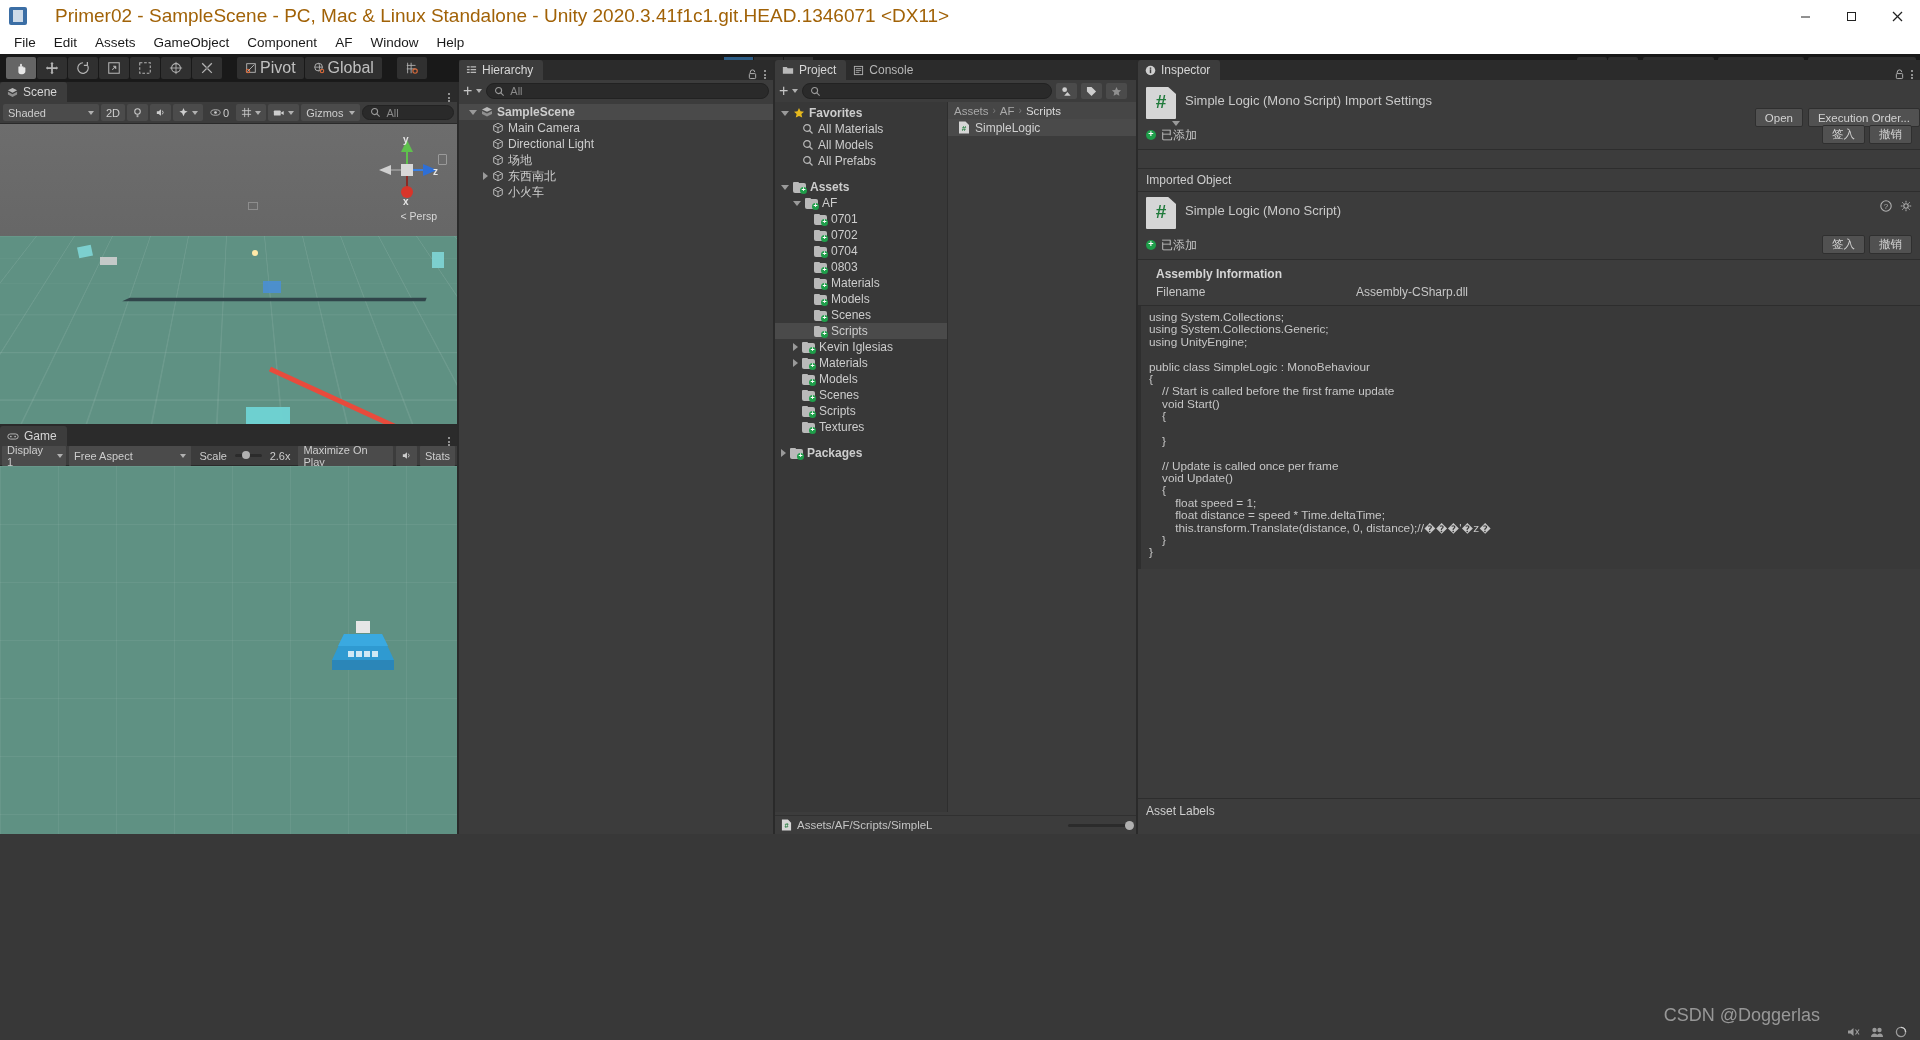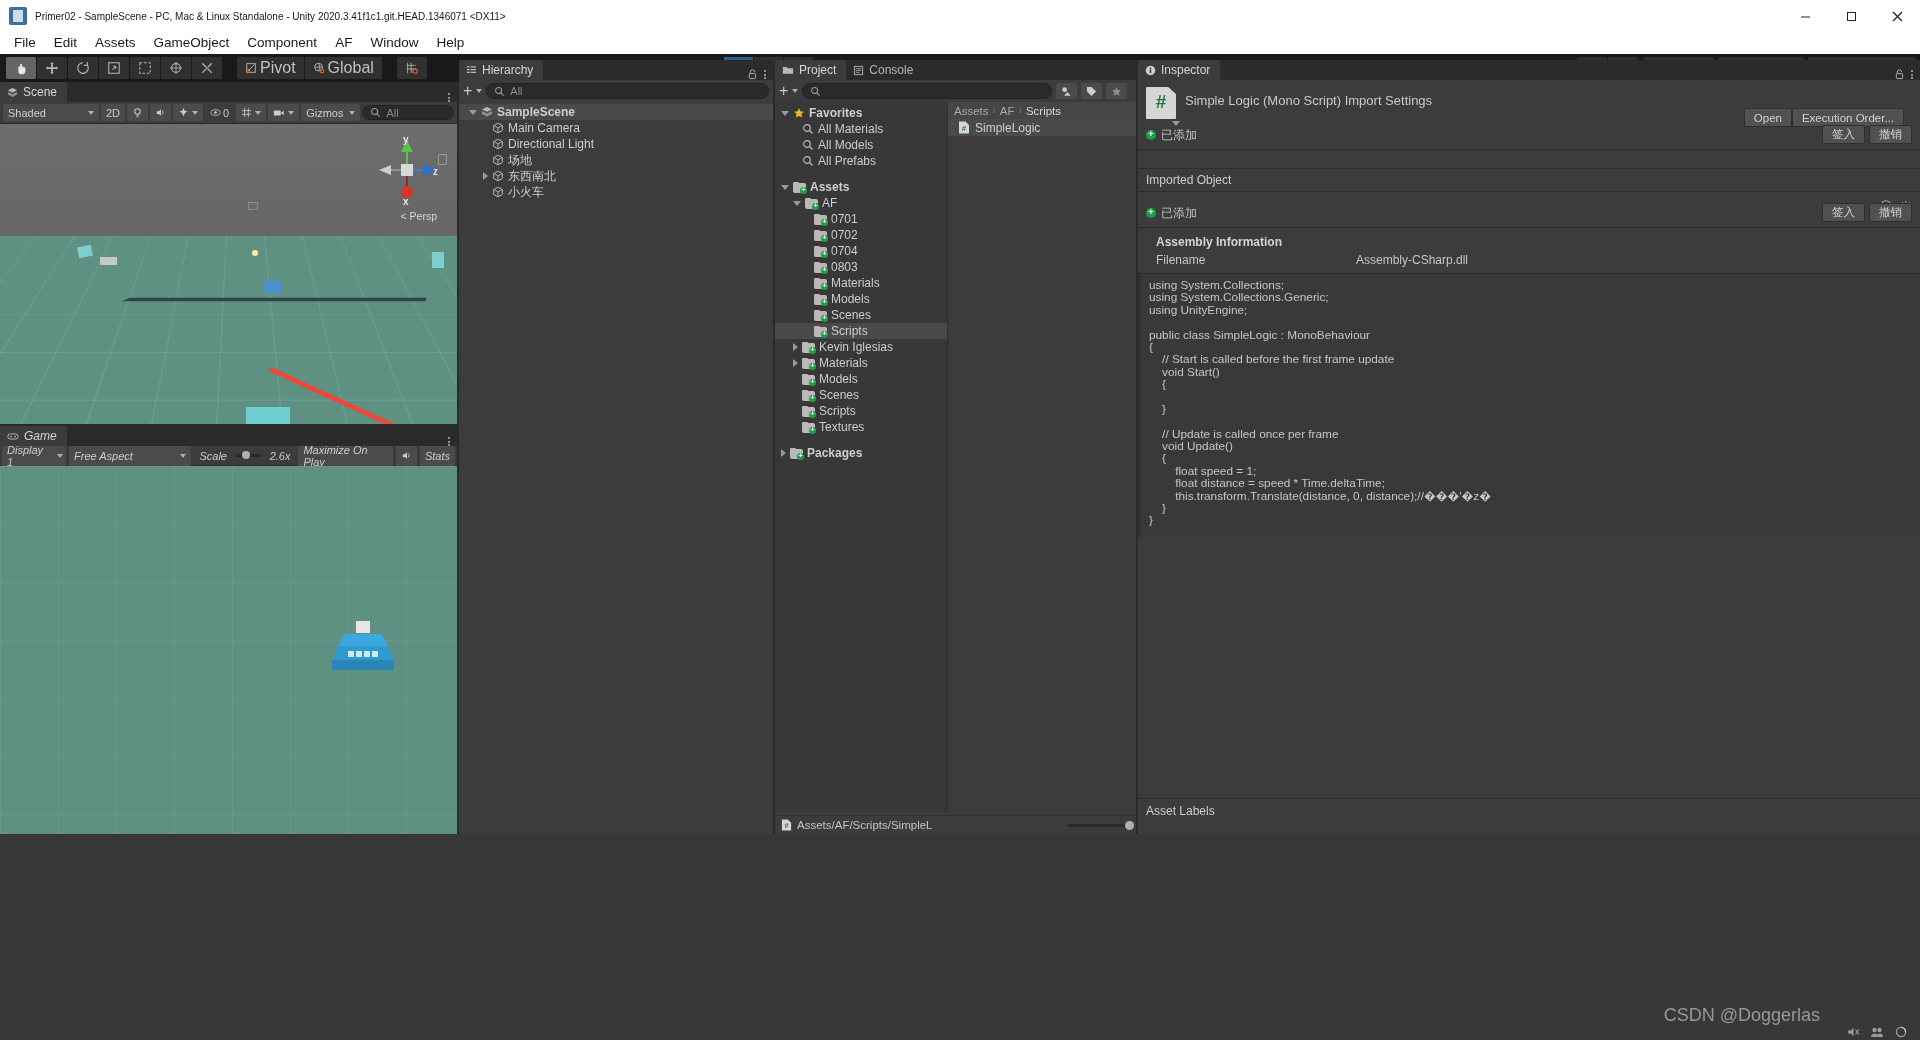--- a/index.html
+++ b/index.html
@@ -19,21 +19,21 @@
     background: #ffffff; display: flex; align-items: center;
   }
   .tb-icon {
     width: 18px; height: 18px; margin-left: 9px; margin-right: 8px;
     background: #3b6ea5; border-radius: 2px; position: relative; flex: none;
   }
   .tb-icon::after {
     content: ""; position: absolute; left: 4px; top: 3px; width: 10px; height: 12px;
     background: #fff; opacity: .75;
   }
-  .tb-title { font-size: 10px; color: #0f172a; white-space: nowrap; }
+  .tb-title { font-size: 19px; color: #a16207; white-space: nowrap; margin-left: 20px; }
   .tb-buttons { margin-left: auto; display: flex; height: 32px; }
   .tb-btn {
     width: 46px; height: 32px; display: flex; align-items: center; justify-content: center;
     color: #222;
   }
   .tb-btn svg { display: block; }
 
   
   .menubar {
     position: absolute; left: 0; top: 32px; width: 1920px; height: 22px;
@@ -148,21 +148,21 @@
   }
   .scn-lock {
     position: absolute; right: 10px; top: 30px; width: 9px; height: 11px;
     border: 1.5px solid #9a9a9a; border-radius: 1px;
   }
   .boat {
     position: absolute; background: #7fd6d6; opacity: .9;
   }
 
   
-  #game-panel { left: 0; top: 426px; width: 457px; height: 408px; font-style: italic; }
+  #game-panel { left: 0; top: 426px; width: 457px; height: 408px; }
   .game-toolbar {
     height: 20px; background: #3c3c3c; display: flex; align-items: center;
     padding: 0 2px; gap: 3px; border-bottom: 1px solid #2a2a2a;
   }
   .gm-ctl {
     height: 22px; background: #4b4b4b; border-radius: 2px; display: flex;
     align-items: center; padding: 0 5px; font-size: 11px; color: #cdcdcd; gap: 4px;
   }
   .gm-ctl.flat { background: transparent; }
   .game-view {
@@ -265,21 +265,21 @@
     content: "#"; position: absolute; left: 0; right: 0; top: 4px;
     text-align: center; font-size: 19px; font-weight: bold; color: #1f7a3a;
     font-family: "Liberation Sans", sans-serif;
   }
   .icon-caret {
     position: absolute; left: 26px; top: 34px; width: 0; height: 0;
     border-left: 4px solid transparent; border-right: 4px solid transparent;
     border-top: 5px solid #9a9a9a;
   }
   .insp-obj-name { font-size: 13px; color: #c9c9c9; padding-top: 6px; }
-  .insp-buttons { position: absolute; right: 16px; top: 28px; display: flex; }
+  .insp-buttons { position: absolute; right: 0; top: 28px; display: flex; gap: 5px; }
   .ibtn {
     height: 19px; background: #515151; border: 1px solid #2f2f2f; border-radius: 2px;
     display: flex; align-items: center; padding: 0 9px; font-size: 11.5px; color: #d2d2d2;
   }
   .added-row {
     display: flex; align-items: center; gap: 5px; margin-top: 6px;
     font-size: 12px; color: #c6c6c6; position: relative; height: 20px;
   }
   .green-plus {
     width: 10px; height: 10px; border-radius: 50%; background: #1f9e4a;
@@ -1066,20 +1066,26 @@
     </div>
 
     <div class="sep-bar"></div>
     <div style="height:18px" class="insp-blank"></div>
     <div class="sep-bar"></div>
 
     <div class="insp-section-title">Imported Object</div>
     <div class="sep-bar"></div>
 
     <div class="insp-head" style="padding-top:5px">
+      <div class="insp-title-row">
+        <div style="position:relative">
+          <div class="script-icon"></div>
+        </div>
+        <div class="insp-obj-name">Simple Logic (Mono Script)</div>
+      </div>
       <div style="position:absolute;right:8px;top:8px;display:flex;gap:8px;align-items:center">
         <svg width="12" height="12" viewBox="0 0 12 12">
             <circle cx="6" cy="6" r="5.2" fill="none" stroke="#b0b0b0" stroke-width="1.1"></circle>
             <text x="6" y="9" font-size="8" fill="#b0b0b0" text-anchor="middle" font-family="Liberation Sans">?</text>
           </svg>
         <svg width="12" height="12" viewBox="0 0 12 12">
             <circle cx="6" cy="6" r="2.2" fill="none" stroke="#b0b0b0" stroke-width="1.1"></circle>
             <path d="M6 .8v1.8M6 9.4v1.8M.8 6h1.8M9.4 6h1.8M2.3 2.3l1.3 1.3M8.4 8.4l1.3 1.3M9.7 2.3L8.4 3.6M3.6 8.4l-1.3 1.3" stroke="#b0b0b0" stroke-width="1"></path>
           </svg>
       </div>

